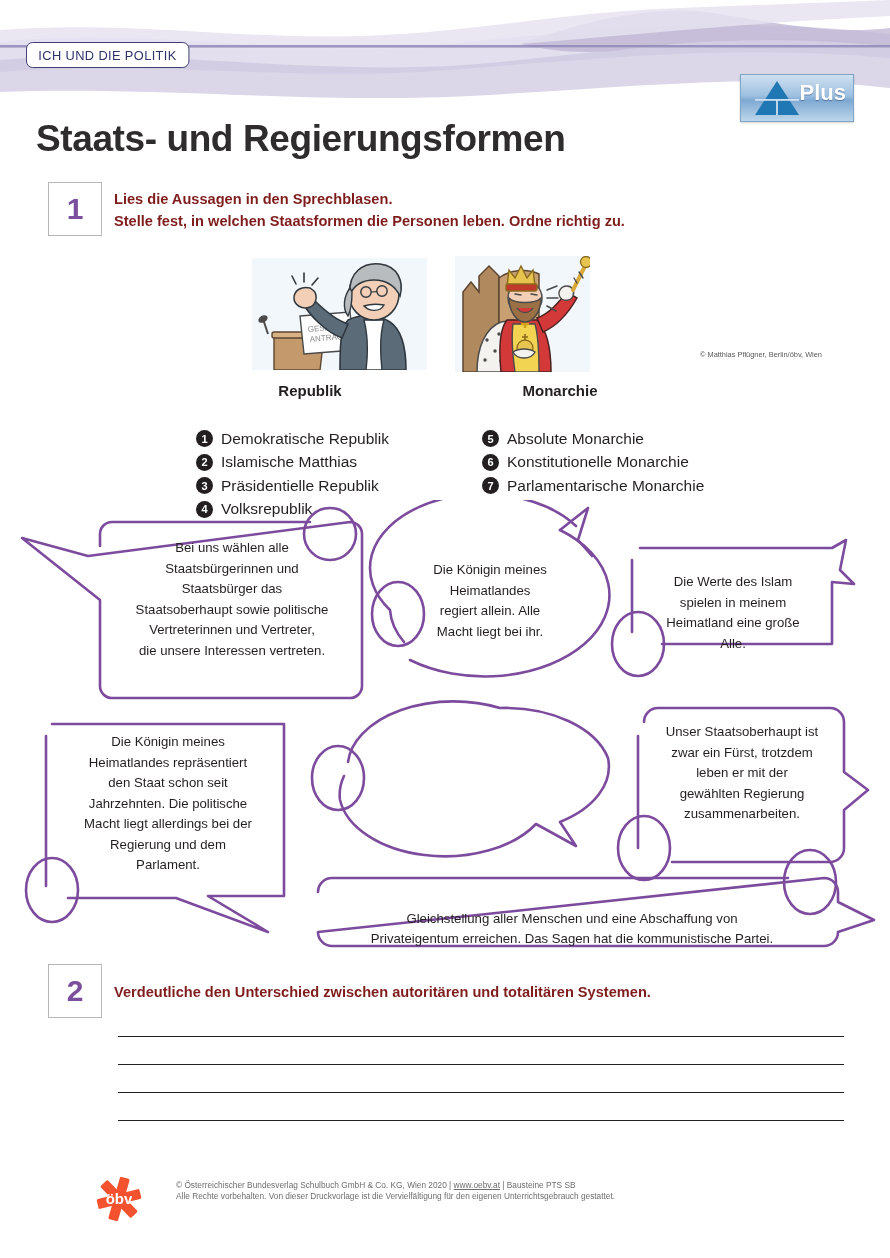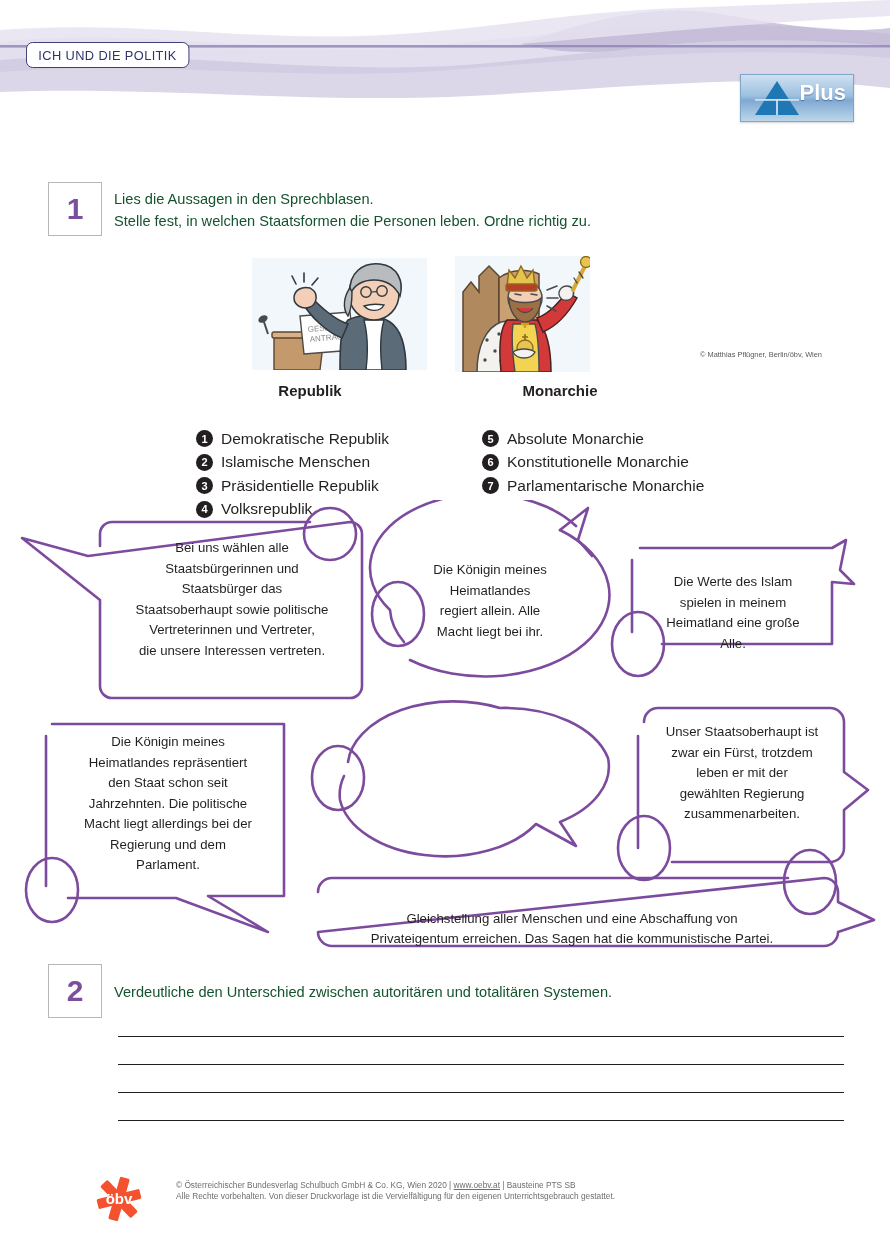--- a/index.html
+++ b/index.html
@@ -90,22 +90,22 @@
     font-size: 30px;
     font-weight: bold;
     display: flex;
     align-items: center;
     justify-content: center;
   }
   .task-text {
     position: absolute;
     left: 66px;
     font-size: 14.6px;
-    font-weight: normal;
-    color: #14532d;
+    font-weight: bold;
+    color: #7f1d1d;
     line-height: 22px;
     white-space: nowrap;
   }
 
   
   .illus {
     position: absolute;
     overflow: hidden;
   }
   .illus-caption {
@@ -210,20 +210,21 @@
 
   <div id="plus-logo">
     <svg width="112" height="46" viewBox="0 0 112 46">
       <polygon points="36,6 58,40 14,40" fill="#1f77b4"></polygon>
       <rect x="14" y="24" width="44" height="1.8" fill="#cfe0f0"></rect>
       <rect x="35.1" y="24" width="1.8" height="16" fill="#cfe0f0"></rect>
     </svg>
     <span class="plus-word">Plus</span>
   </div>
 
+  <div id="page-title">Staats- und Regierungsformen</div>
 
   <div class="task-row" style="left:48px; top:182px; width:760px; height:60px;">
     <div class="task-num-box">1</div>
     <div class="task-text" style="top:6px;">Lies die Aussagen in den Sprechblasen.</div>
     <div class="task-text" style="top:28px;">Stelle fest, in welchen Staatsformen die Personen leben. Ordne richtig zu.</div>
   </div>
 
   <div class="illus" style="left:252px; top:258px; width:175px; height:112px;">
     <svg width="175" height="112" viewBox="0 0 175 112">
       <rect x="0" y="0" width="175" height="112" fill="#f2f7fb"></rect>
@@ -302,21 +303,21 @@
 
   <div id="artwork-credit">© Matthias Pflügner, Berlin/öbv, Wien</div>
 
   <div class="form-list" style="left:196px; top:427px;">
     <div class="form-item">
       <span class="form-badge">1</span>
       <span class="form-label">Demokratische Republik</span>
     </div>
     <div class="form-item">
       <span class="form-badge">2</span>
-      <span class="form-label">Islamische Menschen</span>
+      <span class="form-label">Islamische Matthias</span>
     </div>
     <div class="form-item">
       <span class="form-badge">3</span>
       <span class="form-label">Präsidentielle Republik</span>
     </div>
     <div class="form-item">
       <span class="form-badge">4</span>
       <span class="form-label">Volksrepublik</span>
     </div>
   </div>

